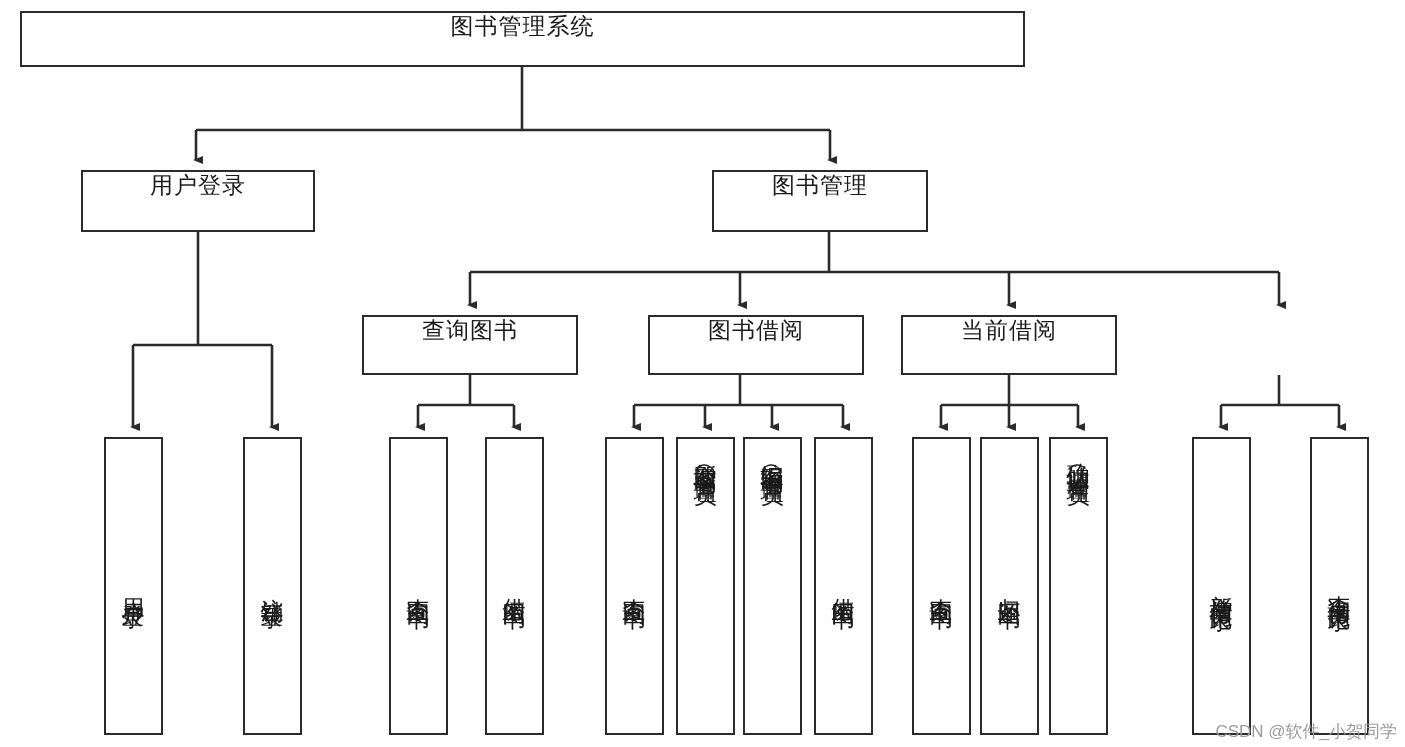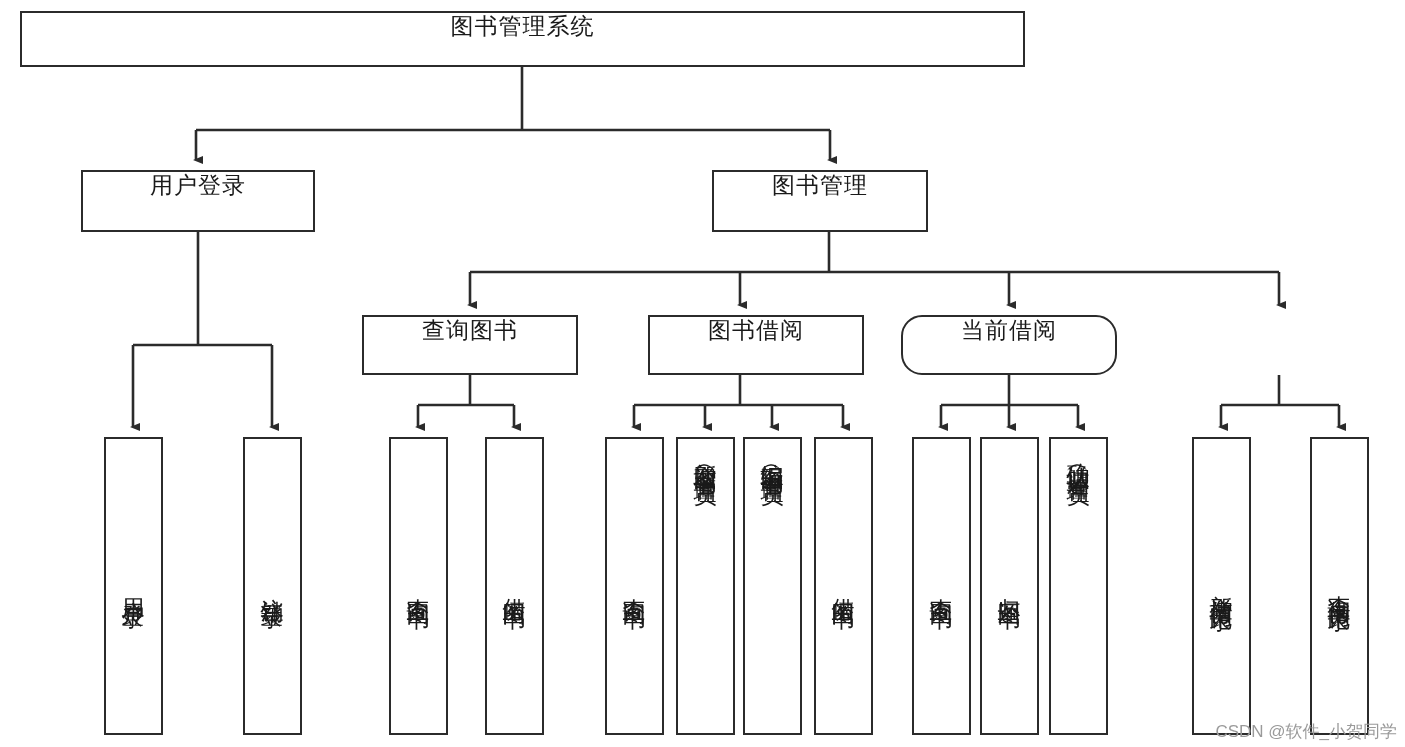--- a/index.html
+++ b/index.html
@@ -129,21 +129,21 @@
   <div class="node" style="left:712px;top:170px;width:216px;height:62px;">
     <span class="lbl">图书管理</span>
   </div>
 
   <div class="node" style="left:362px;top:315px;width:216px;height:60px;">
     <span class="lbl">查询图书</span>
   </div>
   <div class="node" style="left:632px;top:315px;width:216px;height:60px;margin-left:16px;">
     <span class="lbl">图书借阅</span>
   </div>
-  <div class="node" style="left:901px;top:315px;width:216px;height:60px;border-radius:21px;">
+  <div class="node" style="left:901px;top:315px;width:216px;height:60px;">
     <span class="lbl">当前借阅</span>
   </div>
 
   <div class="leaf center" style="left:104px;top:437px;width:59px;height:298px;">
     <span class="vlbl">用户登录</span>
   </div>
   <div class="leaf center" style="left:243px;top:437px;width:59px;height:298px;">
     <span class="vlbl">注销登录</span>
   </div>
 

